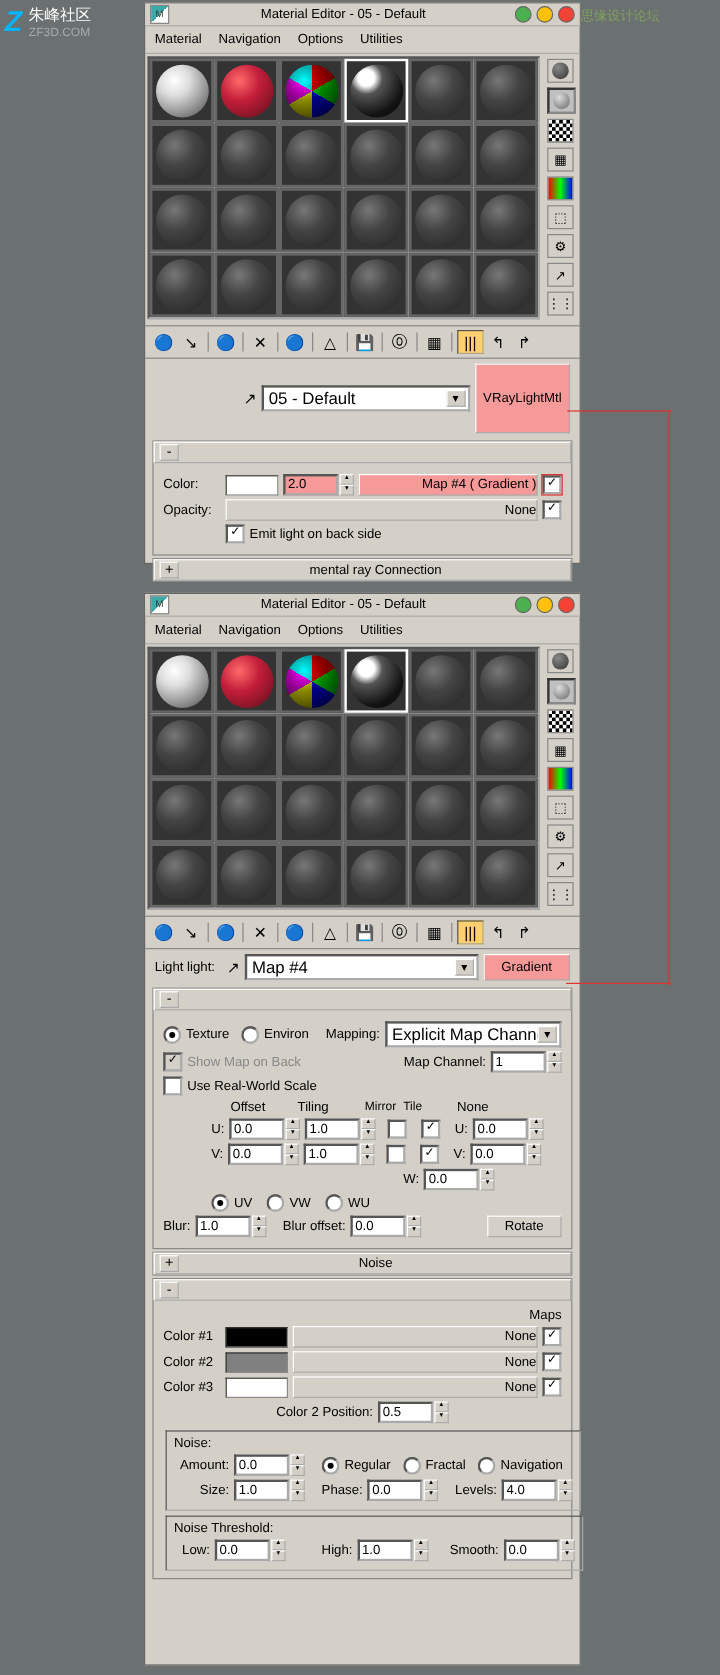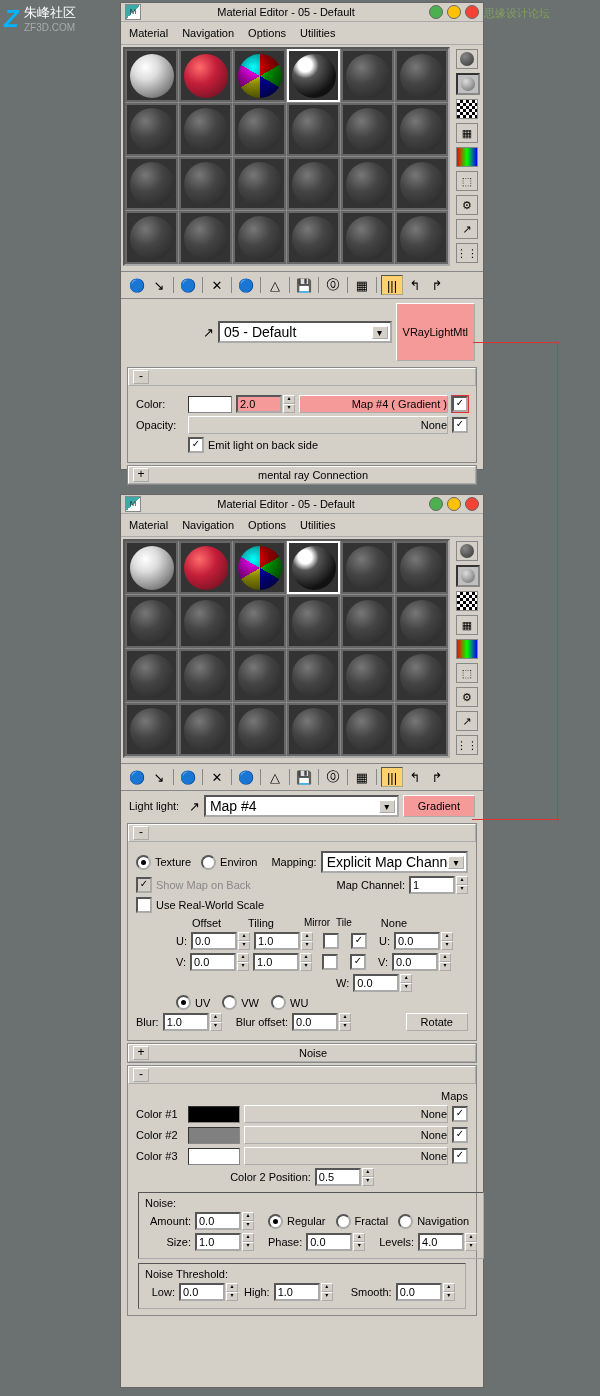--- a/index.html
+++ b/index.html
@@ -606,21 +606,21 @@
     <div class="lbl" style="margin-bottom:2px">Noise Threshold:</div>
     <div class="prow">
      <span class="lbl" style="width:30px;text-align:right">Low:</span>
      <div class="spin">
               <input value="0.0" style="">
               <div class="arrows">
                 <div class="ar">▴</div>
                 <div class="ar">▾</div>
               </div>
             </div>
-     <span class="lbl" style="margin-left:2px">High:</span>
+     <span class="lbl" style="margin-left:26px">High:</span>
      <div class="spin">
               <input value="1.0" style="">
               <div class="arrows">
                 <div class="ar">▴</div>
                 <div class="ar">▾</div>
               </div>
             </div>
      <span class="lbl" style="margin-left:14px">Smooth:</span>
      <div class="spin">
               <input value="0.0" style="">

